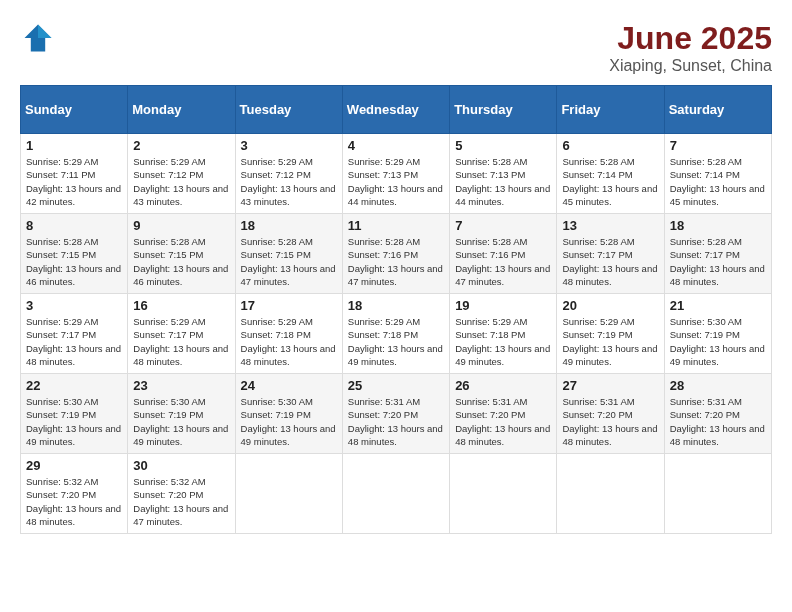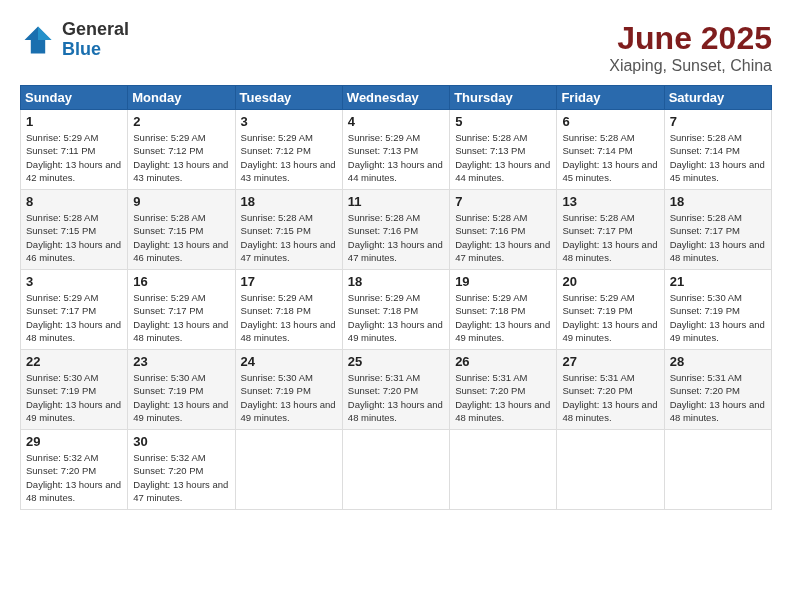--- a/index.html
+++ b/index.html
@@ -45,21 +45,21 @@
     .calendar-table {
       width: 100%;
       border-collapse: collapse;
       border: 1px solid #ccc;
     }
     .calendar-table th {
       background-color: #2a6aad;
       color: #fff;
       font-size: 13px;
       font-weight: bold;
-      padding: 4px 4px;
+      padding: 16px 4px;
       text-align: left;
       border: 1px solid #1e5a9a;
     }
     .calendar-table td {
       vertical-align: top;
       padding: 4px 5px;
       font-size: 10px;
       color: #333;
       border: 1px solid #ddd;
       width: calc(100% / 7);
@@ -87,24 +87,20 @@
   </style>
 </head>
 <body>
 
 <div class="header-area">
   <div class="logo">
     <svg class="logo-icon" viewBox="0 0 40 40" xmlns="http://www.w3.org/2000/svg">
       <polygon points="20,5 35,20 28,20 28,35 12,35 12,20 5,20" fill="#1a6faf"></polygon>
       <polygon points="20,5 35,20 20,20" fill="#2a9fd6" opacity="0.7"></polygon>
     </svg>
-    <div class="logo-text">
-      <span style="font-size:18px;font-weight:bold;color:#333;">General</span>
-      <span style="font-size:18px;font-weight:bold;color:#1a6faf;">Blue</span>
-    </div>
   </div>
   <div class="title-area">
     <div class="month-title">June 2025</div>
     <div class="location-title">Xiaping, Sunset, China</div>
   </div>
 </div>
 
 <table class="calendar-table">
   <thead>
     <tr>

